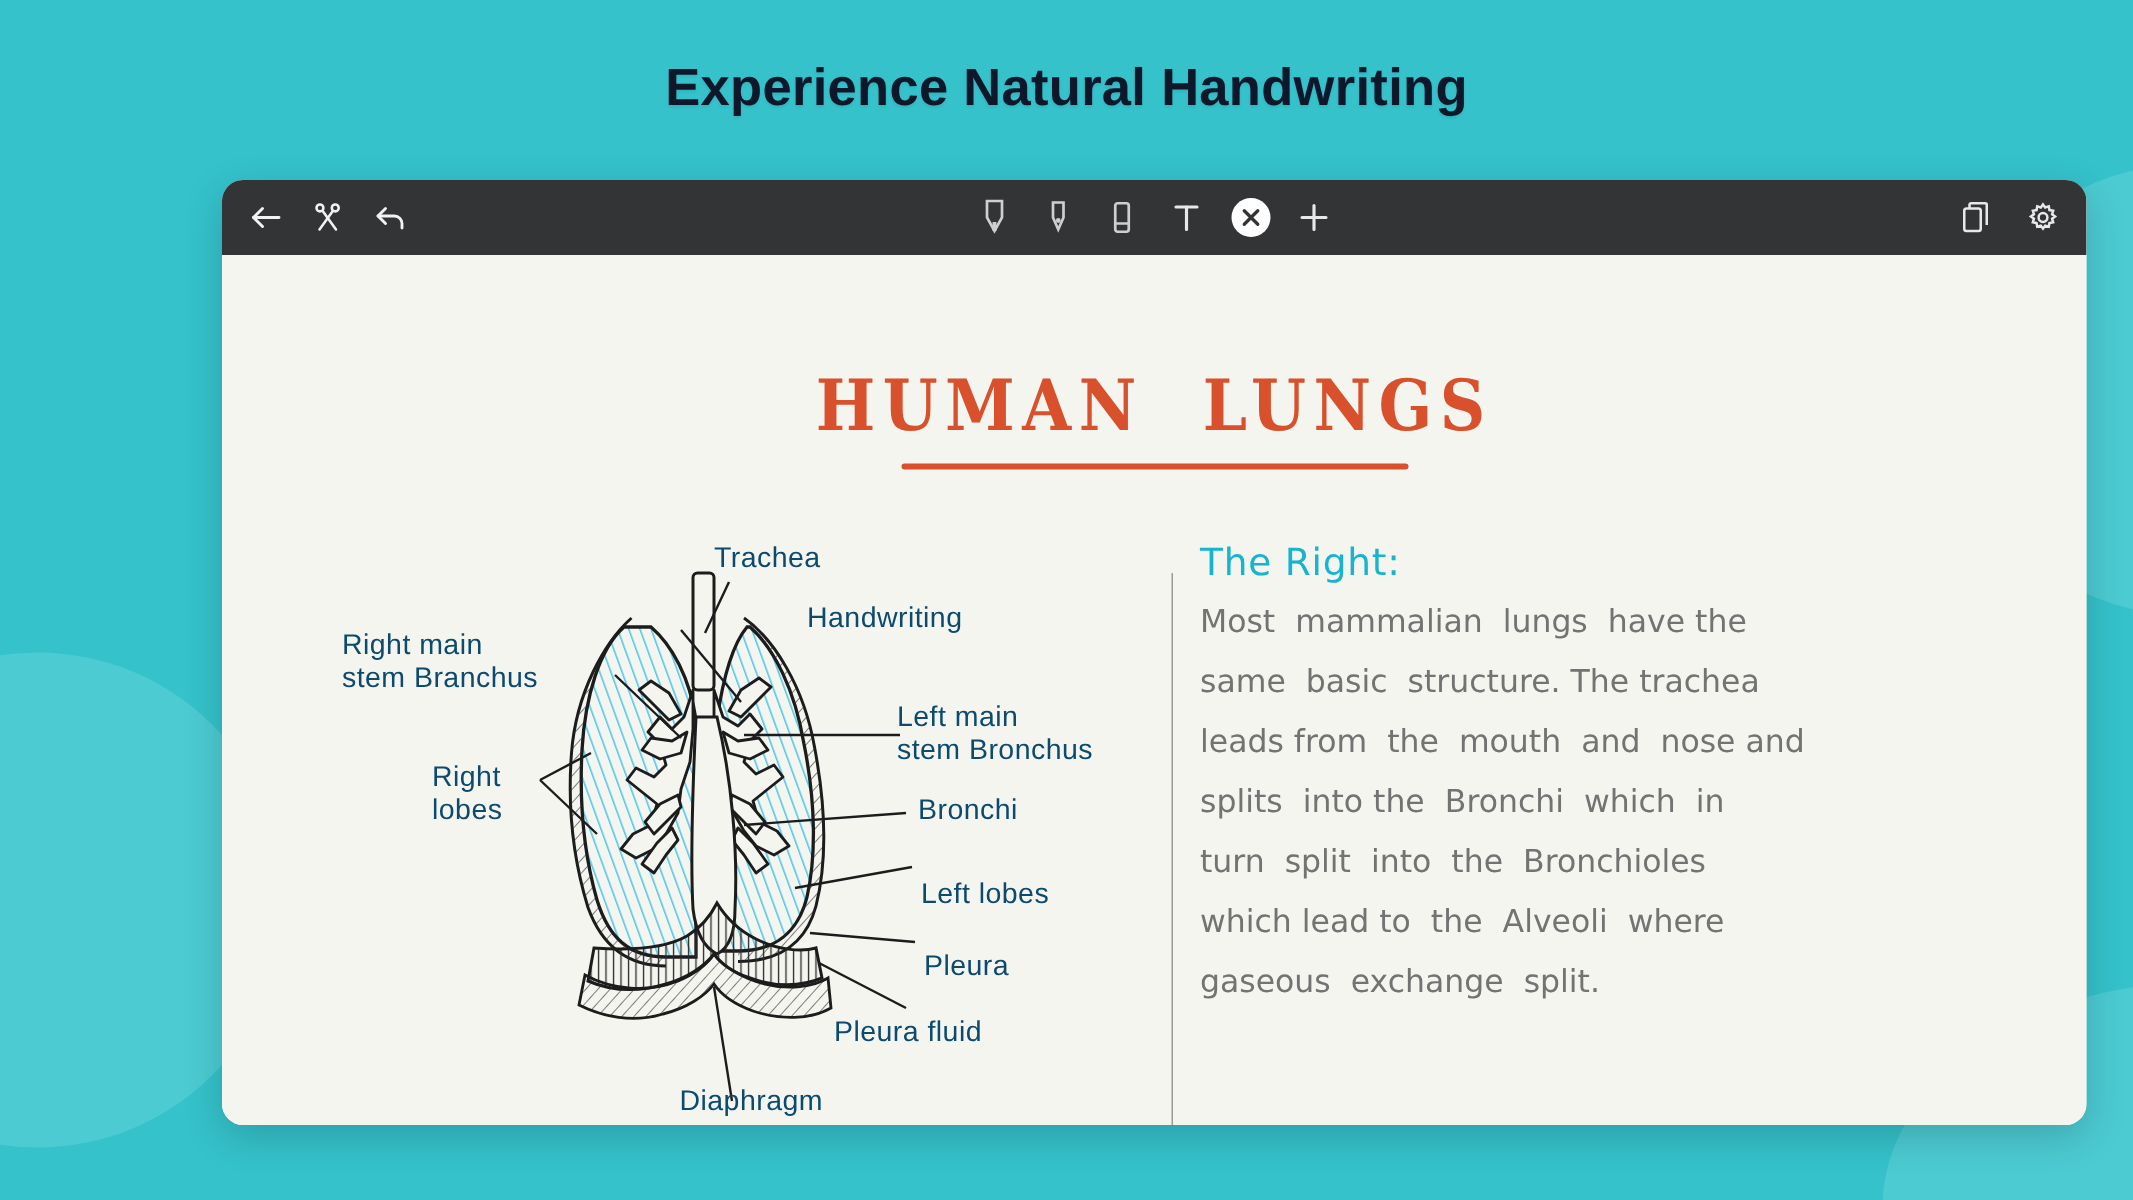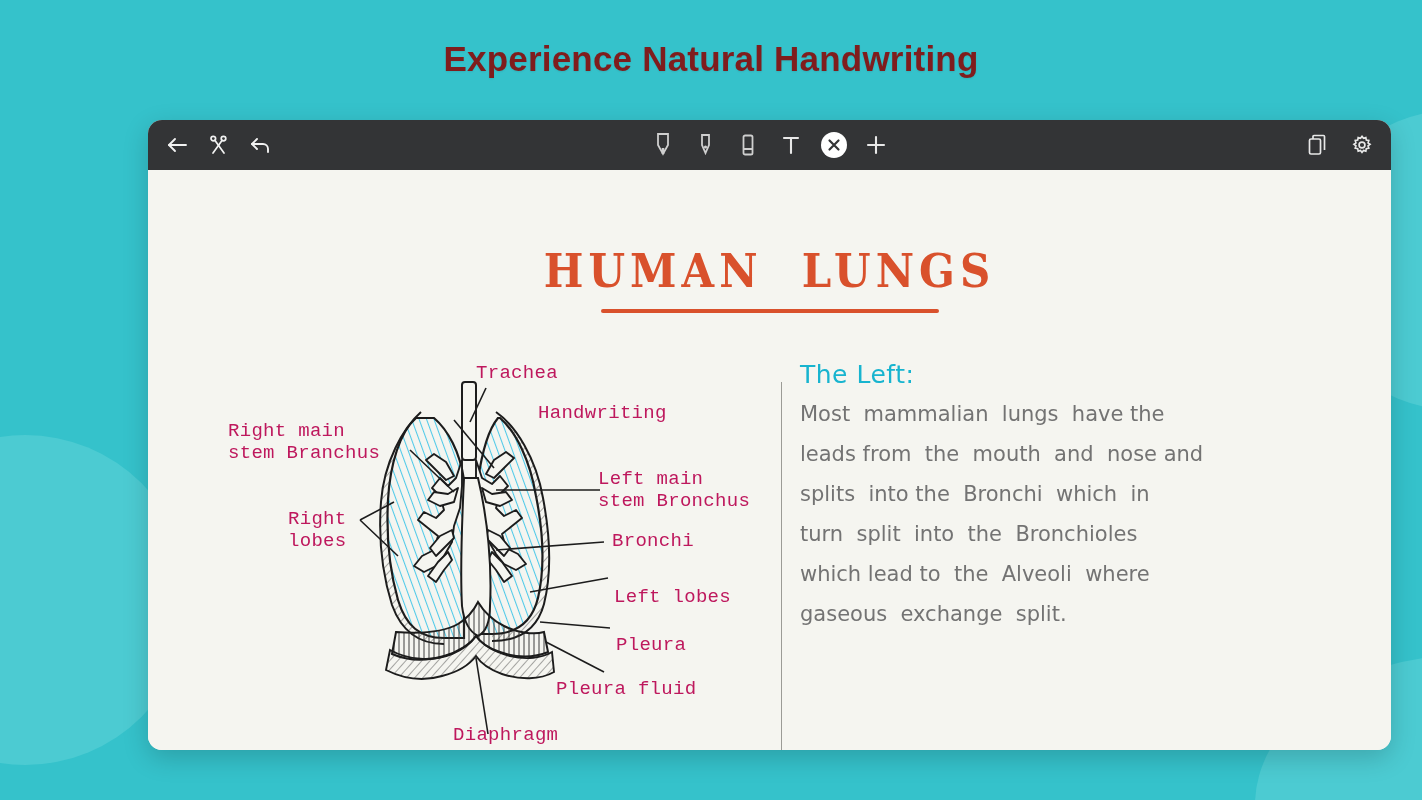--- a/index.html
+++ b/index.html
@@ -12,21 +12,21 @@
   
   #bg-deco{position:absolute;inset:0;overflow:hidden;}
   .deco{position:absolute;background:#4ccbd2;}
   .circle{border-radius:50%;}
   .tri{width:0;height:0;background:transparent;}
 
   
   #headline{
     position:absolute;top:0;left:0;width:1422px;height:118px;
     display:flex;align-items:center;justify-content:center;
-    color:#7f1d1d;font-size:35px;font-weight:bold;letter-spacing:.2px;
+    color:#0f172a;font-size:35px;font-weight:bold;letter-spacing:.2px;
     text-shadow:0 1px 2px rgba(0,0,0,.08);
   }
 
   
   #tablet{
     position:absolute;left:148px;top:120px;width:1243px;height:630px;
     border-radius:14px;overflow:hidden;
     box-shadow:0 8px 26px rgba(0,0,0,.18);
     background:#f5f5f0;
   }
@@ -65,22 +65,22 @@
   #divider{
     position:absolute;left:633px;top:22px;width:1px;height:368px;background:#9b9b96;
   }
 
   
   #diagram-col{position:absolute;left:100px;top:0;width:520px;height:390px;}
   #diagram-svg{position:absolute;left:0;top:0;}
 
   .hw-label{
     position:absolute;
-    font-family:Liberation Mono, monospace;
-    color:#be185d;font-size:19px;line-height:22px;white-space:pre;
+    font-family:Liberation Sans, sans-serif;
+    color:#0c4a6e;font-size:19px;line-height:22px;white-space:pre;
     letter-spacing:.3px;
   }
 
   
   #text-col{position:absolute;left:652px;top:0;width:400px;}
   #lungs-heading{
     font-family:"DejaVu Sans",sans-serif;
     color:#17b4cf;font-size:25px;letter-spacing:.5px;margin:0 0 14px 0;
   }
   #lungs-body p{
@@ -324,23 +324,24 @@
         <div class="hw-label" style="left:366px;top:226px;">Left lobes</div>
 
         <div class="hw-label" style="left:368px;top:274px;">Pleura</div>
 
         <div class="hw-label" style="left:308px;top:318px;">Pleura fluid</div>
 
         <div class="hw-label" style="left:205px;top:364px;">Diaphragm</div>
       </div>
 
       <div id="text-col">
-        <div id="lungs-heading">The Left:</div>
+        <div id="lungs-heading">The Right:</div>
         <div id="lungs-body">
           <p>Most  mammalian  lungs  have the</p>
+          <p>same  basic  structure. The trachea</p>
           <p>leads from  the  mouth  and  nose and</p>
           <p>splits  into the  Bronchi  which  in</p>
           <p>turn  split  into  the  Bronchioles</p>
           <p>which lead to  the  Alveoli  where</p>
           <p>gaseous  exchange  split.</p>
         </div>
       </div>
 
     </div>
   </div>

